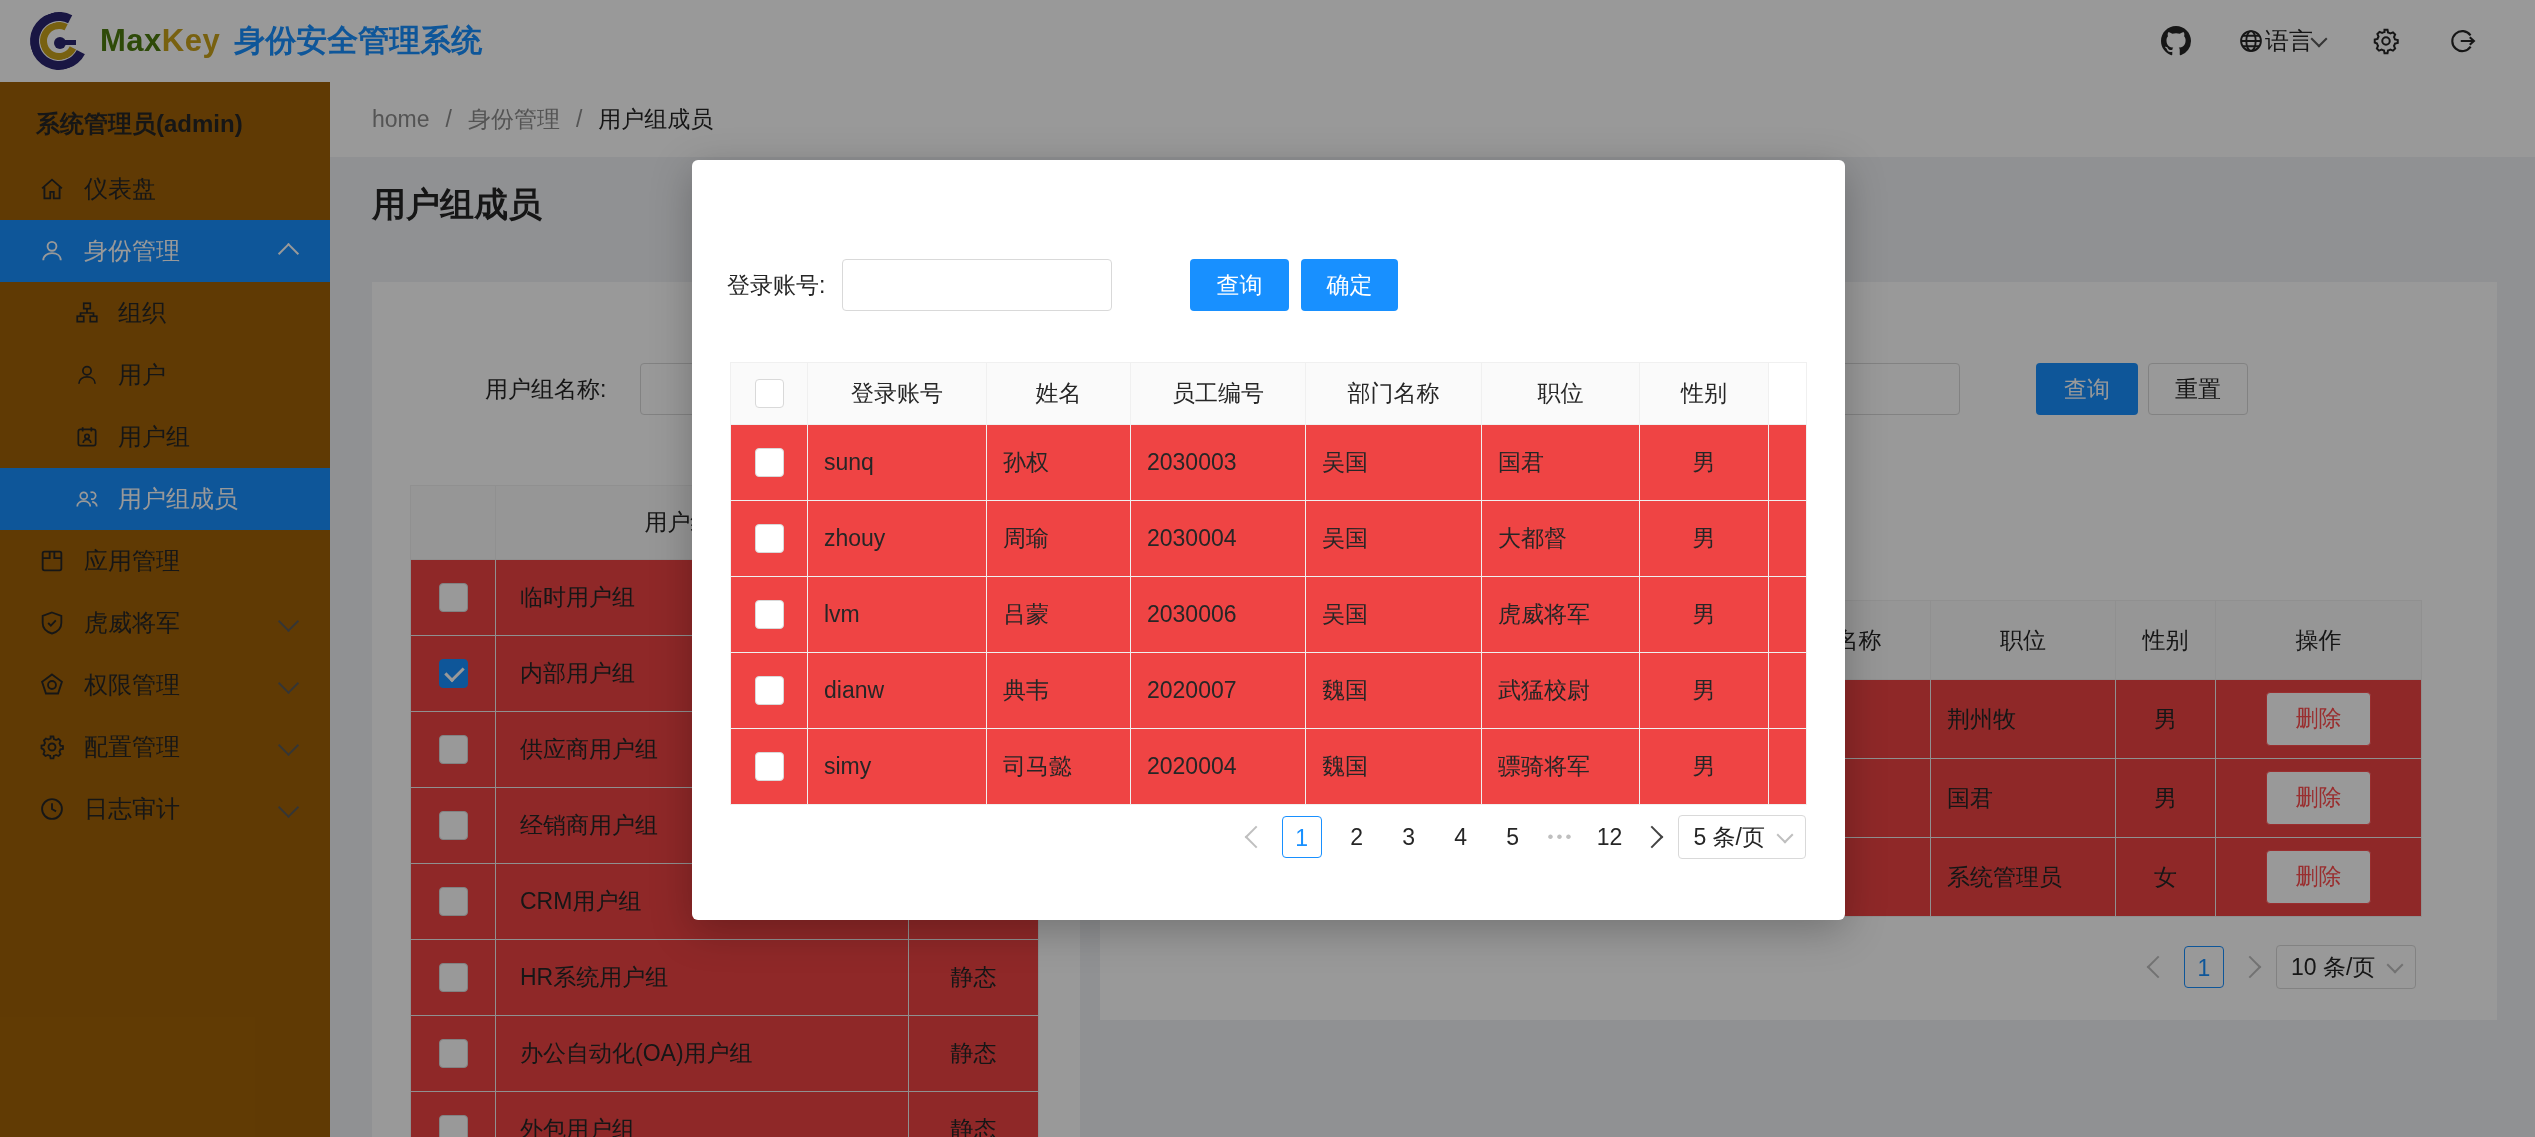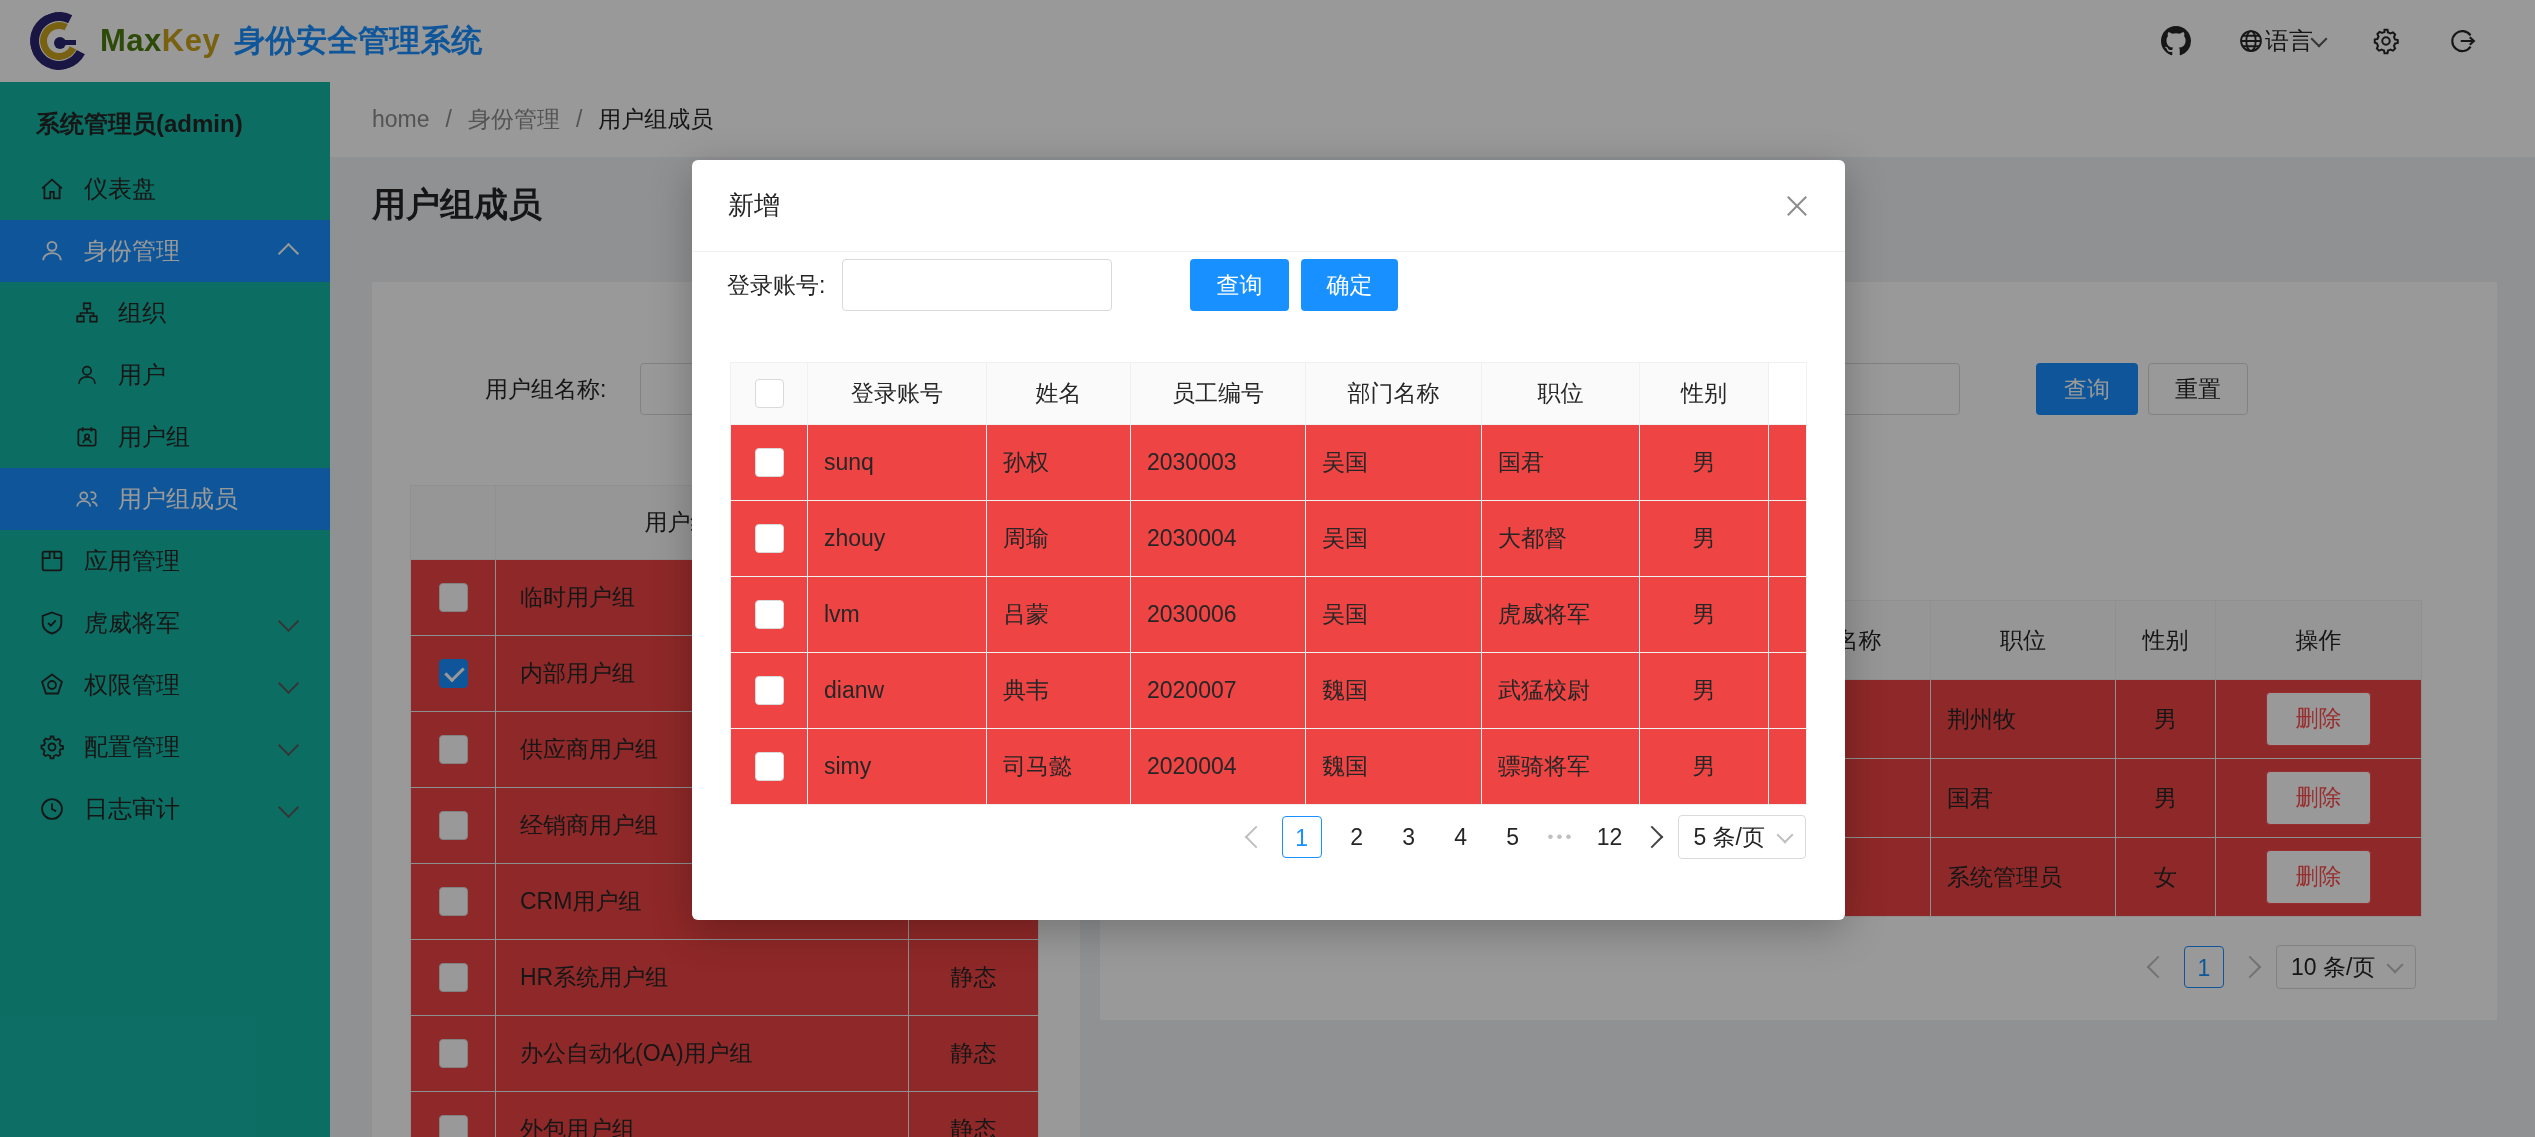--- a/index.html
+++ b/index.html
@@ -13,21 +13,21 @@
   .logo .dot{position:absolute;left:24px;top:25px;width:12px;height:12px;border-radius:50%;background:#2b2670;}
   .logo .key{position:absolute;left:30px;top:28px;width:16px;height:5px;background:#2b2670;}
   .brand{font-size:31px;font-weight:bold;margin-left:12px;letter-spacing:.5px;}
   .brand .mx{color:#4d7c0f;} .brand .ky{color:#c9a21b;}
   .apptitle{font-size:31px;font-weight:bold;color:#1890ff;margin-left:14px;}
   .top-right{margin-left:auto;display:flex;align-items:center;gap:46px;margin-right:58px;color:#262626;}
   .tr-item{display:flex;align-items:center;cursor:pointer;}
   .tr-item svg{display:block;}
   .lang-label{font-size:24px;}
   
-  .sidebar{position:absolute;left:0;top:82px;bottom:0;width:330px;background:#14b8a6;z-index:1;}
+  .sidebar{position:absolute;left:0;top:82px;bottom:0;width:330px;background:#a16207;z-index:1;}
   .side-user{padding:26px 0 18px 36px;font-size:24px;font-weight:bold;}
   .menu-item{position:relative;height:62px;display:flex;align-items:center;gap:18px;padding-left:38px;font-size:24px;cursor:pointer;color:#262626;}
   .menu-item.child{padding-left:74px;}
   .menu-item.sel{background:#1890ff;color:#fff;}
   .menu-item svg{flex:0 0 auto;}
   .chev{width:13px;height:13px;border-right:2px solid #595959;border-bottom:2px solid #595959;display:inline-block;}
   .chev.down{transform:rotate(45deg);}
   .chev.up{transform:rotate(-135deg);border-color:#fff;}
   .menu-item .chev{position:absolute;right:34px;top:26px;}
   .menu-item .chev.down{top:22px;}
@@ -337,24 +337,20 @@
           <span>10 条/页</span>
           <span class="chev"></span>
         </span>
       </div>
     </div>
   </div>
 
   <div class="mask"></div>
 
   <div class="modal">
-    <div class="modal-head">
-      <div class="modal-title">新增</div>
-      <div class="modal-close"></div>
-    </div>
     <div class="flabel" style="left:35px;top:99px;">登录账号:</div>
     <input class="tinput" style="left: 150px; top: 99px; width: 270px;" value="">
     <button class="btn primary" style="left:498px;top:99px;width:99px;">查询</button>
     <button class="btn primary" style="left:609px;top:99px;width:97px;">确定</button>
 
     <table class="grid modaltbl">
       <colgroup>
           <col style="width:77px">
           <col style="width:179px">
           <col style="width:144px">

